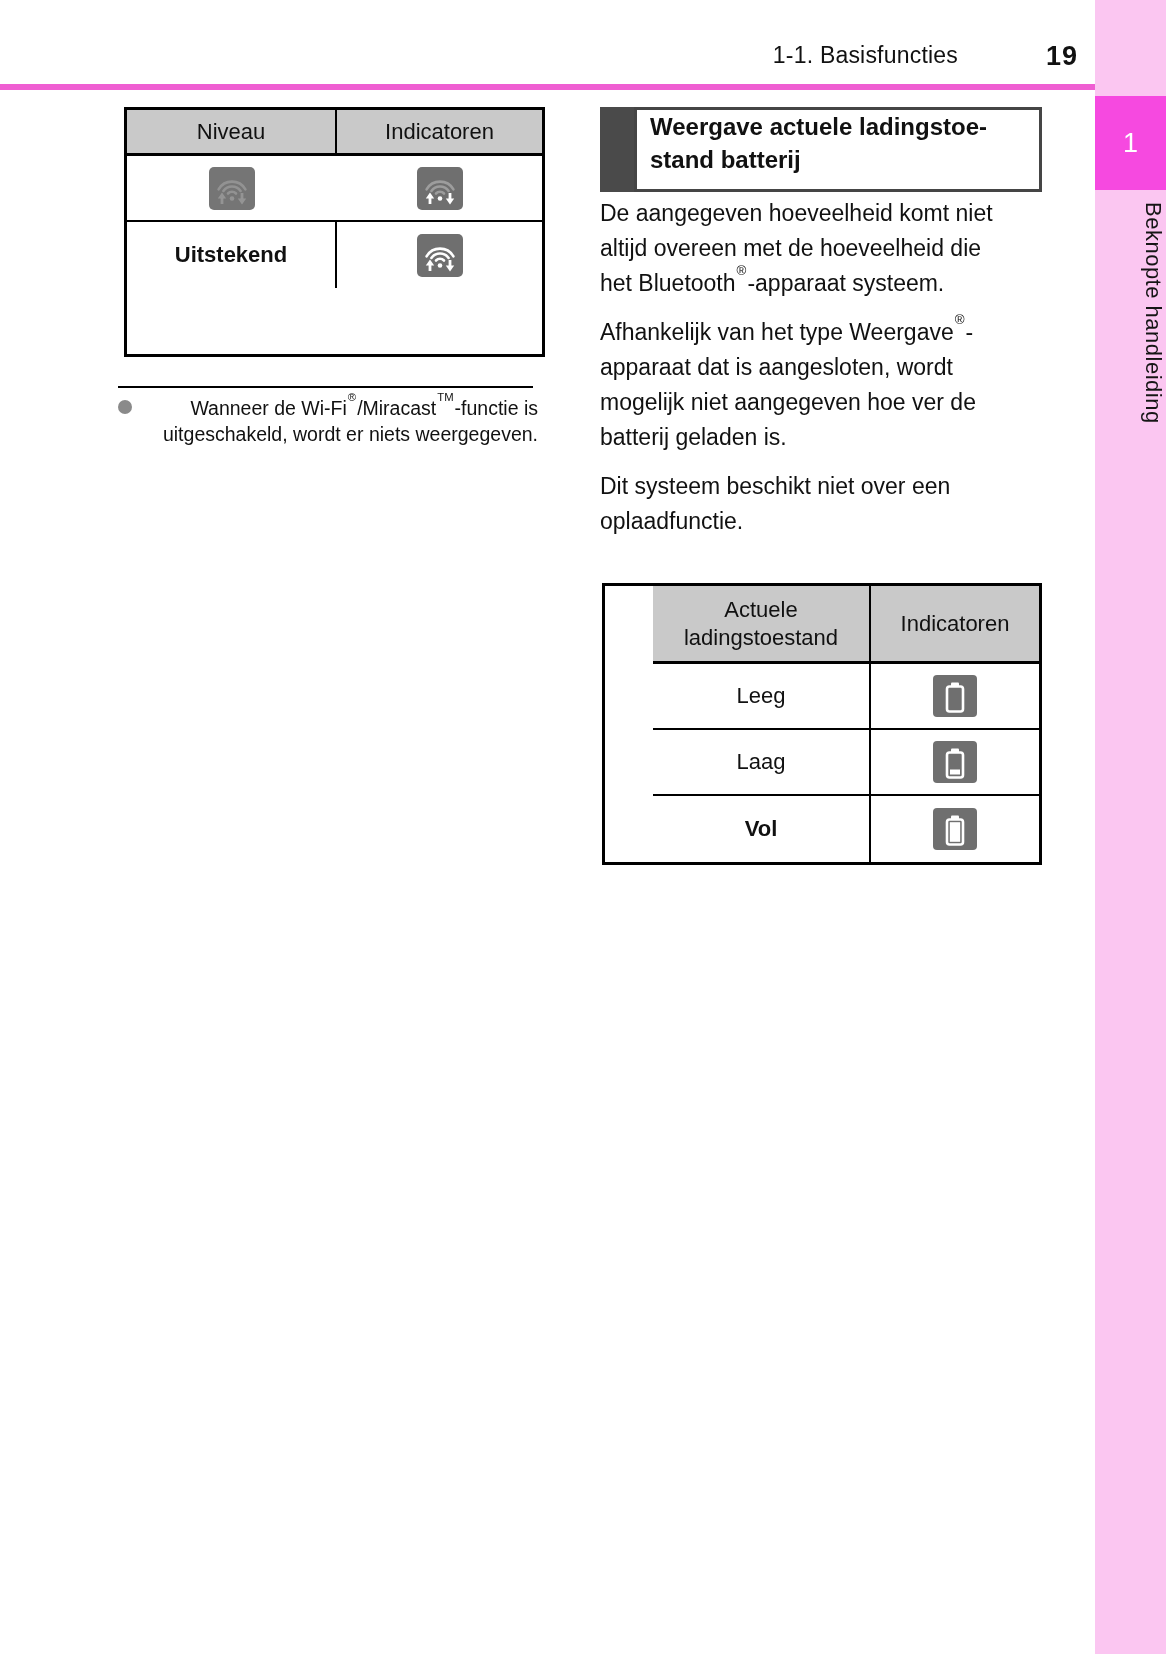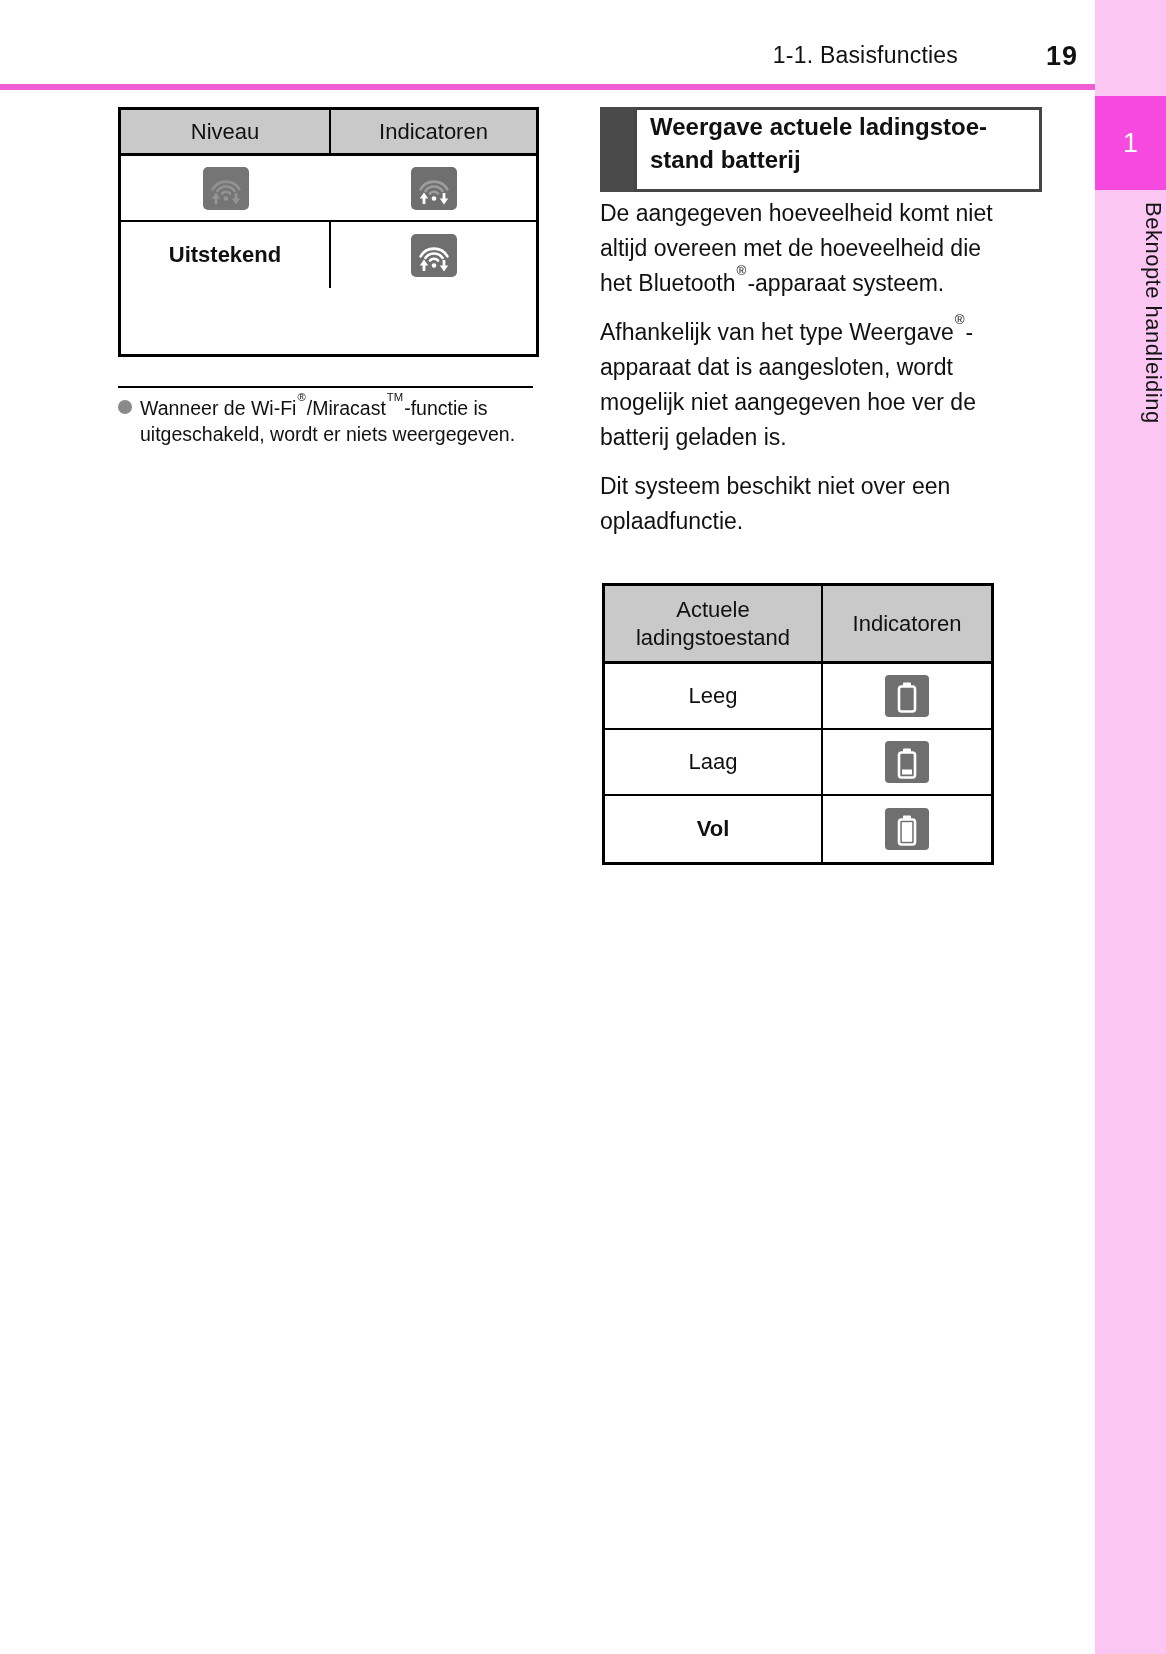--- a/index.html
+++ b/index.html
@@ -18,40 +18,40 @@
     display:flex;align-items:center;justify-content:center;color:#fff;font-size:27px;}
   .side-title{position:absolute;top:202px;right:0;width:71px;display:flex;justify-content:center;
     writing-mode:vertical-rl;font-size:22px;color:#151515;letter-spacing:.5px;}
   
   .tbl{position:absolute;display:grid;border:3px solid #000;background:#fff;}
   .c{display:flex;align-items:center;justify-content:center;text-align:center;
      border-right:2px solid #000;border-bottom:2px solid #000;font-size:22px;}
   .c.lastcol{border-right:none;}
   .c.lastrow{border-bottom:none;font-weight:bold;}
   .c.hdr{background:#c9c9c9;border-bottom:3px solid #000;line-height:28px;}
-  .wifi-tbl{left:118px;top:107px;width:415px;grid-template-columns:210px 1fr;
+  .wifi-tbl{left:124px;top:107px;width:415px;grid-template-columns:210px 1fr;
     grid-template-rows:46px 66px 66px 66px;}
   .batt-tbl{left:602px;top:583px;width:386px;grid-template-columns:218px 1fr;
-    grid-template-rows:78px 66px 66px 66px;}
+    grid-template-rows:78px 66px 66px 66px;padding-left:48px;}
   
   .tile{display:block;}
   
   .arc{fill:none;stroke:#fff;stroke-width:2.6;stroke-linecap:round;}
   .dot{fill:#fff;}
   .aline{stroke:#fff;stroke-width:2.8;}
   .ahead{fill:#fff;}
   .v-poor .arc{stroke:#9d9d9d;}
   .v-none .arc{stroke:#9a9a9a;opacity:.8;}
   .v-none .dot,.v-none .ahead{fill:#9a9a9a;opacity:.85;}
   .v-none .aline{stroke:#9a9a9a;opacity:.85;}
   
   .note-rule{position:absolute;left:118px;top:386px;width:415px;height:2px;background:#000;}
   .note{position:absolute;left:118px;top:395px;width:424px;display:flex;gap:8px;}
   .bullet{flex:0 0 auto;width:14px;height:14px;border-radius:50%;background:#8a8a8a;margin-top:5px;}
-  .note-text{font-size:19.5px;line-height:26px;width:398px;}
+  .note-text{font-size:19.5px;line-height:26px;width:398px;text-align:right;}
   
   .hbox{position:absolute;left:600px;top:107px;width:442px;height:85px;}
   .hbar{position:absolute;left:0;top:0;width:34px;height:85px;background:#4a4a4a;}
   .hframe{position:absolute;left:34px;top:0;right:0;height:85px;border:3px solid #454545;
     box-sizing:border-box;padding:0 6px 0 13px;font-size:24px;font-weight:bold;line-height:33px;}
   .bodytext{position:absolute;left:600px;top:196px;width:406px;font-size:23px;line-height:35px;}
   .bodytext p{margin:0 0 14px 0;}
   sup{font-size:58%;line-height:0;position:relative;top:-.55em;margin:0 1px;}
 </style>
 </head>

